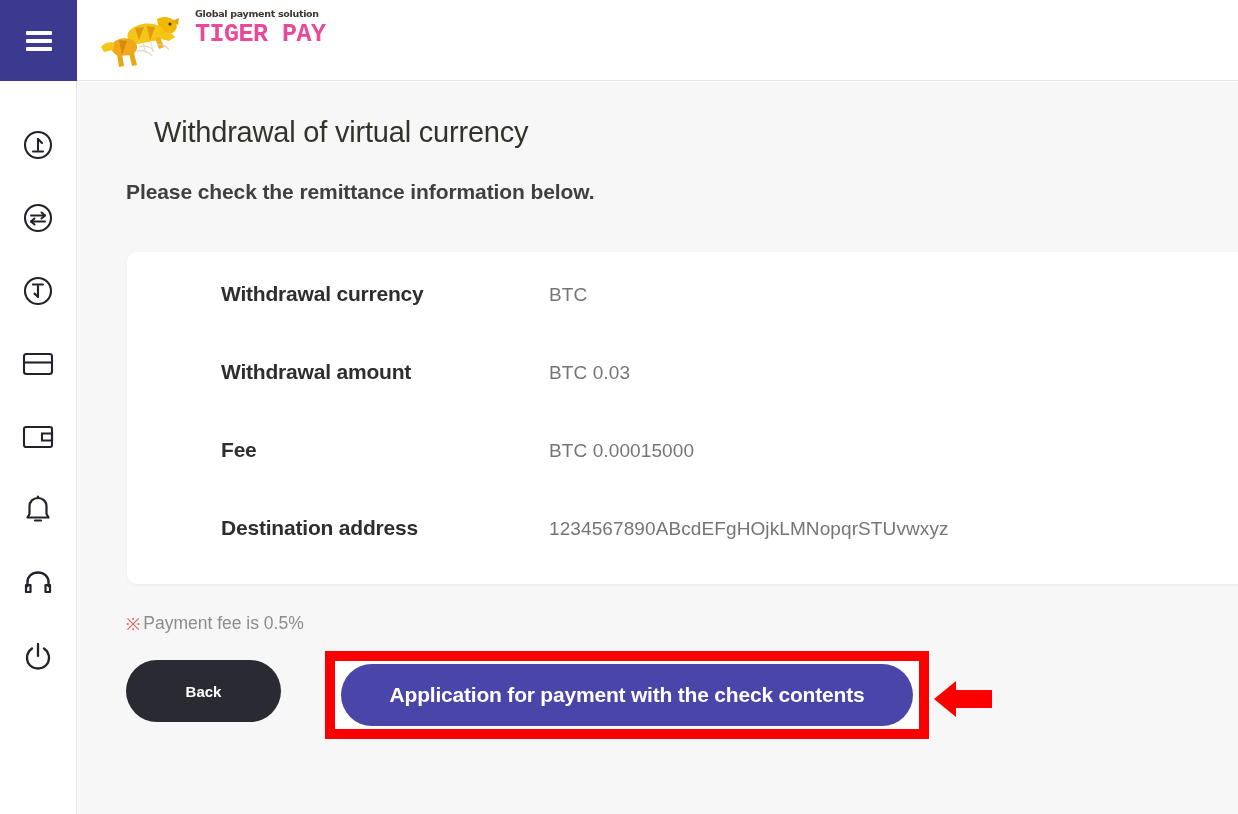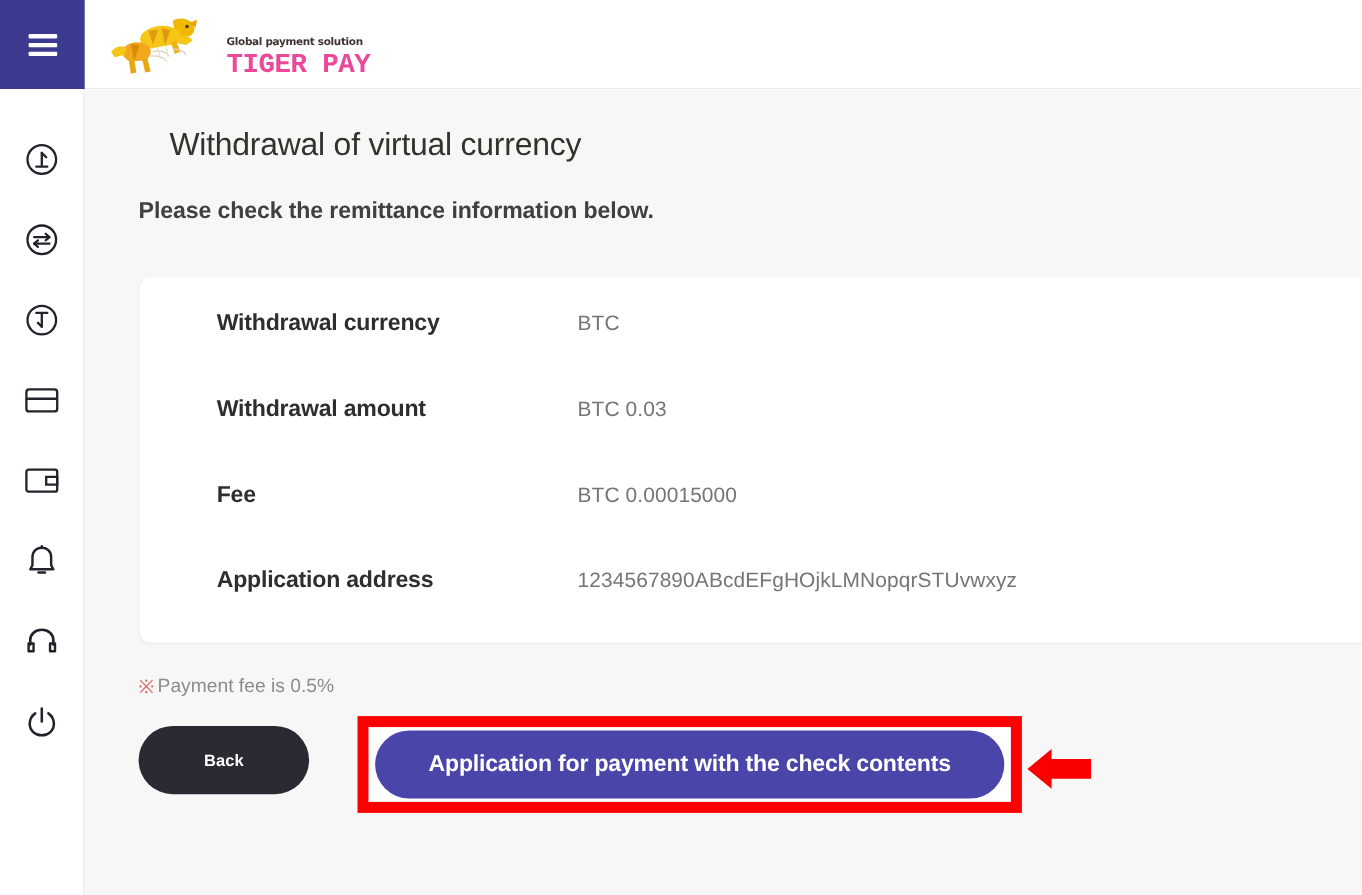--- a/index.html
+++ b/index.html
@@ -57,22 +57,22 @@
     border-radius: 1px;
   }
 
   .logo-wrap {
     display: flex;
     align-items: center;
     padding-left: 22px;
   }
   .logo {
     display: flex;
-    align-items: flex-end;
-    gap: 15px;
+    align-items: flex-start;
+    gap: 4px;
   }
   .logo-text {
     display: flex;
     flex-direction: column;
     justify-content: center;
     line-height: 1;
   }
   .logo-tagline {
     font-family: "DejaVu Sans", sans-serif;
     font-size: 9.5px;
@@ -166,20 +166,21 @@
     padding-left: 70px;
   }
   .row-label {
     width: 328px;
     flex: 0 0 328px;
     font-size: 21px;
     font-weight: bold;
     color: #2e2e2e;
     letter-spacing: -0.2px;
     white-space: nowrap;
+    margin-left: 24px;
   }
   .row-value {
     font-size: 19px;
     color: #757575;
     letter-spacing: 0.1px;
     white-space: nowrap;
   }
 
   
   .fee-note {
@@ -387,21 +388,21 @@
         <div class="row-label">Withdrawal amount</div>
         <div class="row-value">BTC 0.03</div>
       </div>
 
       <div class="detail-row">
         <div class="row-label">Fee</div>
         <div class="row-value">BTC 0.00015000</div>
       </div>
 
       <div class="detail-row">
-        <div class="row-label">Application address</div>
+        <div class="row-label">Destination address</div>
         <div class="row-value">1234567890ABcdEFgHOjkLMNopqrSTUvwxyz</div>
       </div>
 
     </div>
 
     <div class="fee-note">
       <span class="mark">※</span>
       <span>Payment fee is 0.5%</span>
     </div>
 

